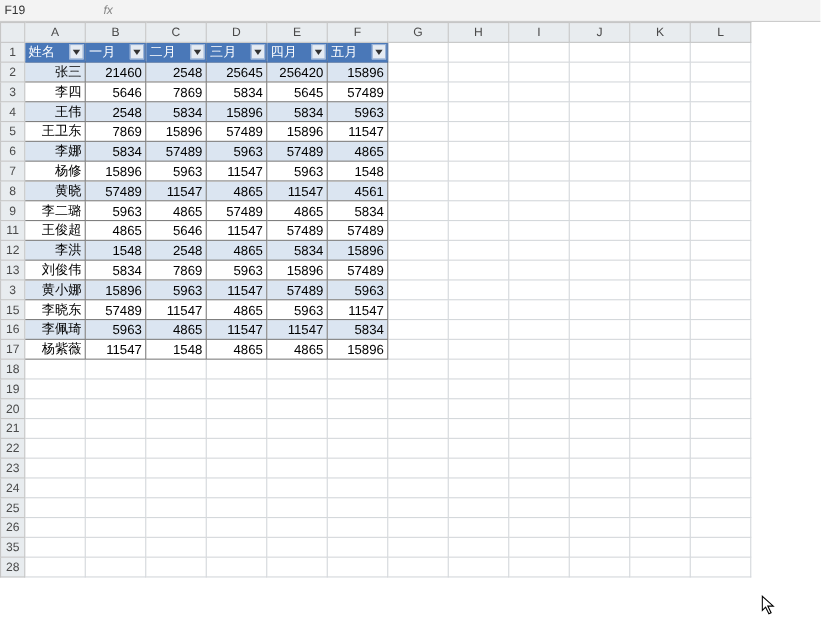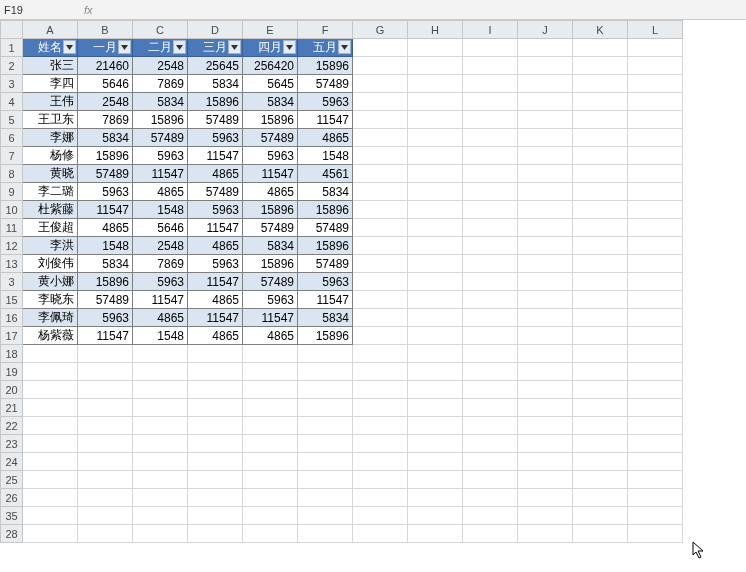--- a/index.html
+++ b/index.html
@@ -17,21 +17,21 @@
     height: 572px;
     overflow: hidden;
   }
   .namebox-row {
     height: 20px;
     background: #f3f3f3;
     display: flex;
     align-items: center;
     border-bottom: 1px solid #ccc;
     padding-left: 4px;
-    gap: 20px;
+    gap: 30px;
   }
   .namebox {
     width: 60px;
     font-size: 11px;
     color: #333;
   }
   .fx {
     font-style: italic;
     color: #888;
     font-size: 11px;
@@ -63,21 +63,21 @@
   }
   td.cell.txt { }
   
   td.data {
     border: 1px solid #7f7f7f;
   }
   
   td.fhdr {
     background: #4a78b8;
     color: #fff;
-    text-align: center;
+    text-align: left;
     font-weight: normal;
     border: 1px solid #3a5f94;
     position: relative;
   }
   
   td.zebra { background: #dbe5f1; }
   
   .fbtn {
     position: absolute;
     right: 1px;
@@ -293,35 +293,20 @@
           <td class="cell data">4865</td>
           <td class="cell data">5834</td>
           <td class="cell"></td>
           <td class="cell"></td>
           <td class="cell"></td>
           <td class="cell"></td>
           <td class="cell"></td>
           <td class="cell"></td>
         </tr>
         <tr>
-          <th class="rowhdr">10</th>
-          <td class="cell data txt zebra">杜紫藤</td>
-          <td class="cell data zebra">11547</td>
-          <td class="cell data zebra">1548</td>
-          <td class="cell data zebra">5963</td>
-          <td class="cell data zebra">15896</td>
-          <td class="cell data zebra">15896</td>
-          <td class="cell"></td>
-          <td class="cell"></td>
-          <td class="cell"></td>
-          <td class="cell"></td>
-          <td class="cell"></td>
-          <td class="cell"></td>
-        </tr>
-        <tr>
           <th class="rowhdr">11</th>
           <td class="cell data txt">王俊超</td>
           <td class="cell data">4865</td>
           <td class="cell data">5646</td>
           <td class="cell data">11547</td>
           <td class="cell data">57489</td>
           <td class="cell data">57489</td>
           <td class="cell"></td>
           <td class="cell"></td>
           <td class="cell"></td>

